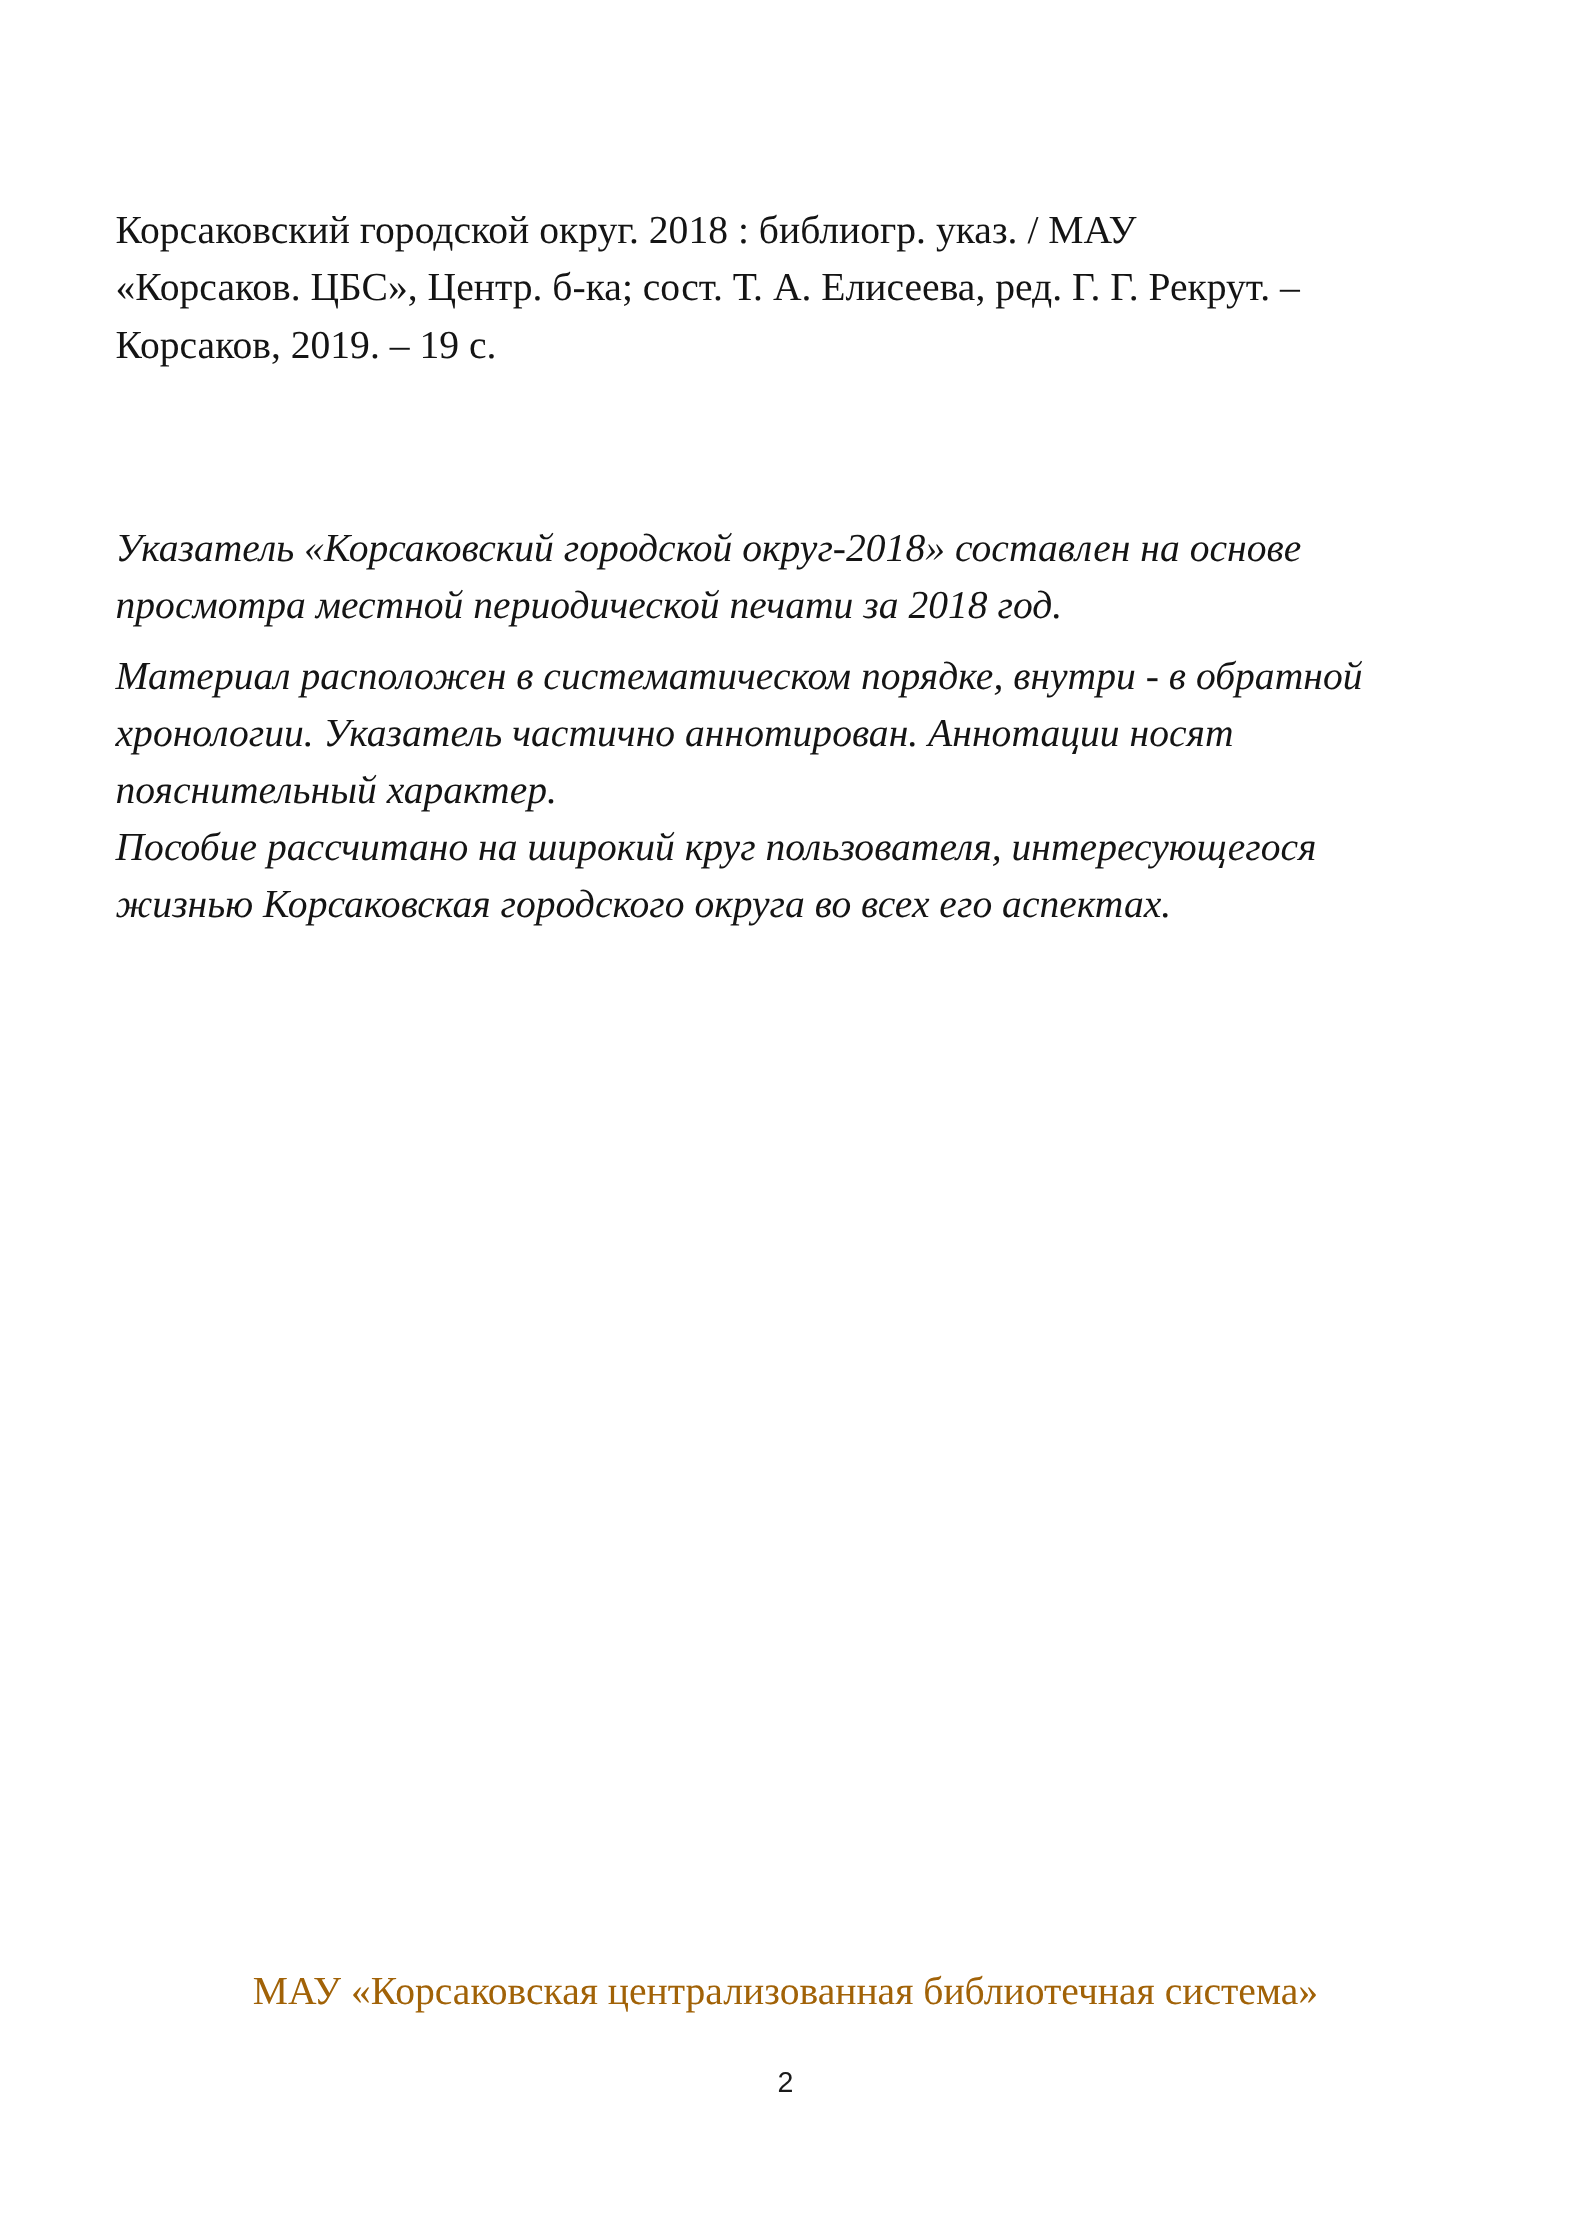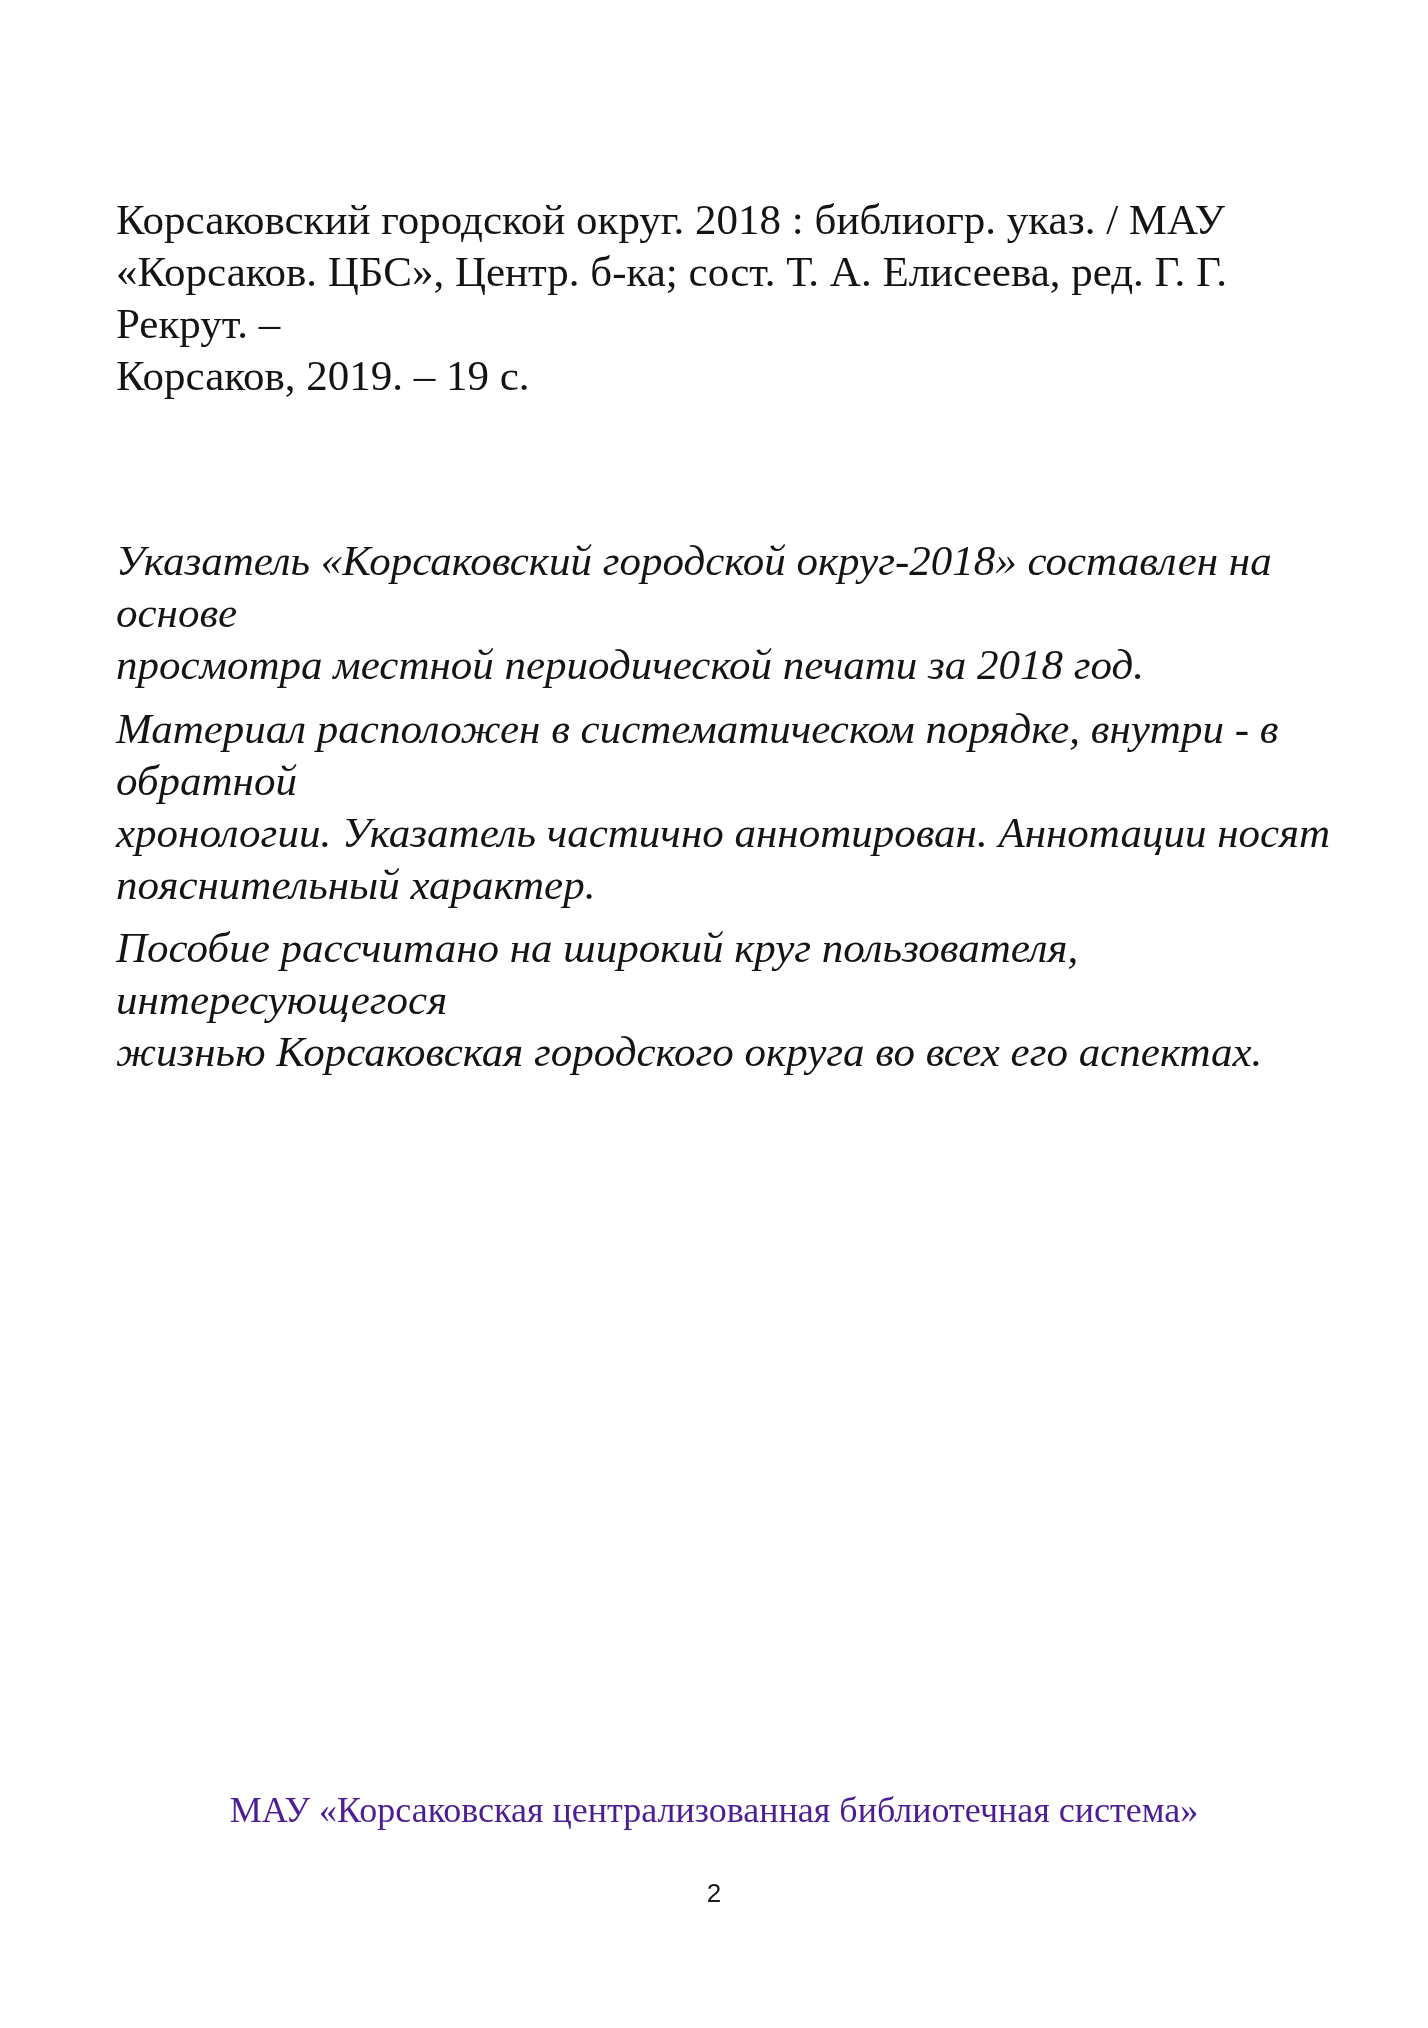--- a/index.html
+++ b/index.html
@@ -18,22 +18,22 @@
     font-family: "Liberation Serif", "DejaVu Serif", serif;
     overflow: hidden;
   }
   .content {
     position: absolute;
     top: 183px;
     left: 105px;
     right: 80px;
   }
   .para {
-    margin: 11px;
-    font-size: 43px;
+    margin: 0;
+    font-size: 36px;
     line-height: 52px;
     white-space: pre-line;      
     text-rendering: optimizeLegibility;
   }
   .para + .para {
     margin-top: 12px;
     font-style: italic;
   }
   .para.gap-large {
     margin-top: 133px;          
@@ -42,21 +42,21 @@
     margin-top: 0;              
   }
   .footer-line {
     position: absolute;
     top: 1788px;
     left: 0;
     right: 0;
     text-align: center;
     font-size: 36px;
     line-height: 44px;
-    color: #4c1d95;
+    color: #a16207;
   }
   .page-number {
     position: absolute;
     top: 1878px;
     left: 0;
     right: 0;
     text-align: center;
     font-family: "Liberation Sans", "DejaVu Sans", sans-serif;
     font-size: 26px;
     line-height: 30px;

